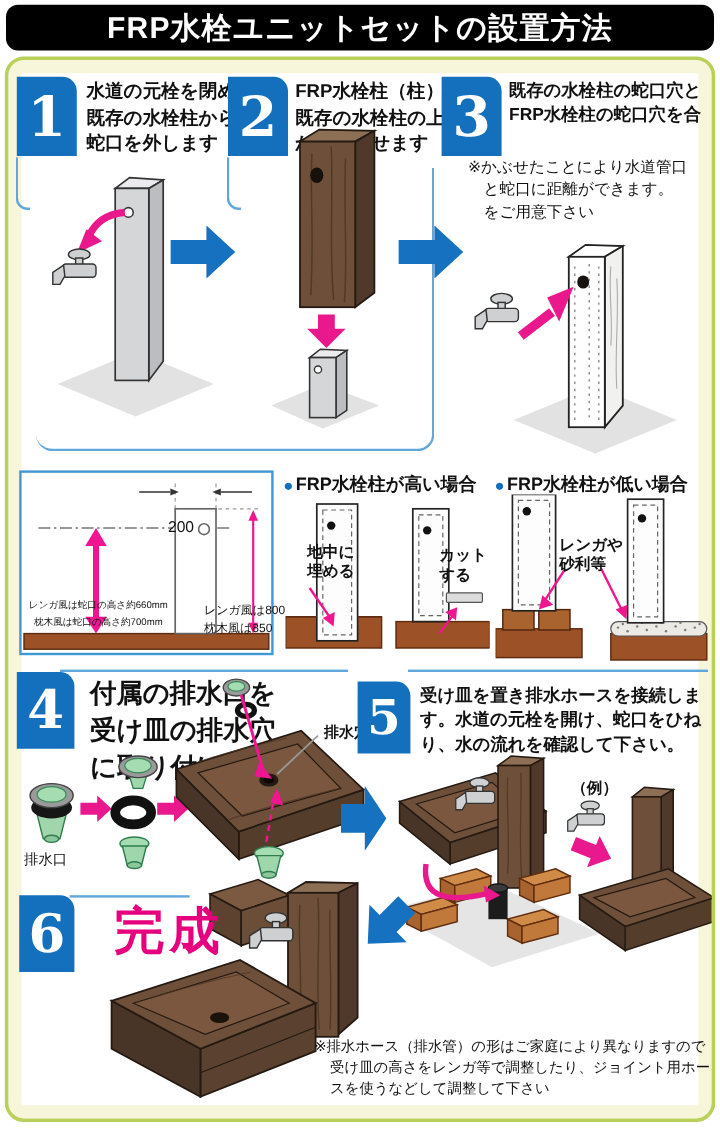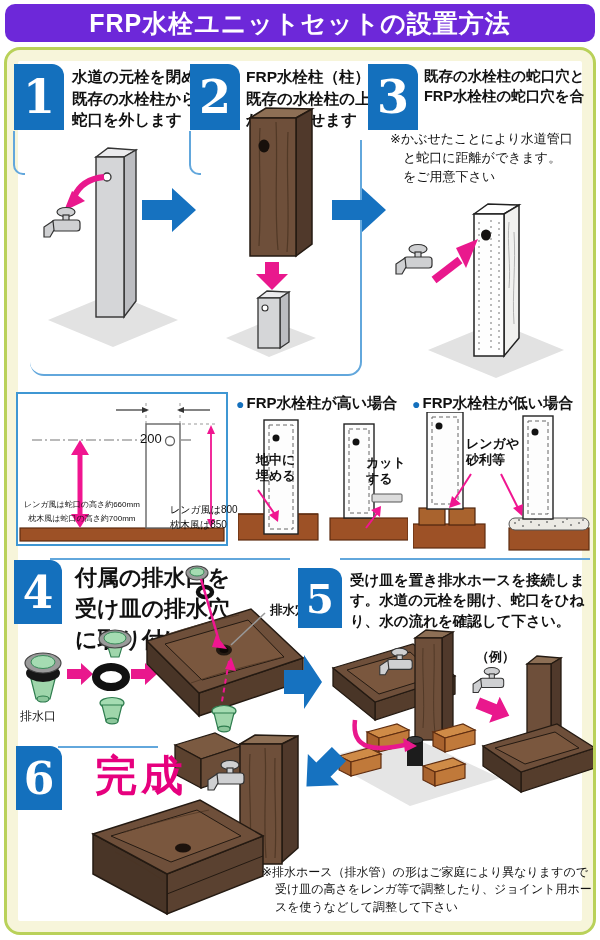--- a/index.html
+++ b/index.html
@@ -6,21 +6,21 @@
   body{
     width:600px;height:940px;position:relative;overflow:hidden;
     background:#ffffff;
     font-family:"Liberation Sans","DejaVu Sans",sans-serif;
     color:#111;
   }
   .abs{position:absolute;}
   
   .title-bar{
     left:5px;top:4px;width:590px;height:38px;
-    background:#6d28d9;border-radius:10px;
+    background:#000000;border-radius:10px;
     display:flex;align-items:center;justify-content:center;
   }
   .title-bar div{color:#fff;font-size:25px;font-weight:700;letter-spacing:1px;}
   
   .panel{
     left:4px;top:47px;width:592px;height:888px;box-sizing:border-box;
     background:#ffffff;border:3px solid #b9d159;border-radius:16px;
     box-shadow:inset 0 0 0 11px #f7f5da;
   }
   
@@ -136,21 +136,21 @@
   </g>
 </svg>
 
 <svg class="abs" style="left:332px;top:188px;" width="54" height="44" viewBox="0 0 54 44">
   <use href="#arrow-right-blue"></use>
 </svg>
 
 <div class="abs badge" style="left:368px;top:64px;width:50px;height:66px;font-size:46px;">
   <span>3</span>
 </div>
-<div class="abs step-text" style="left:424px;top:66px;font-size:14.5px;">
+<div class="abs step-text" style="left:424px;top:66px;font-size:14.5px;text-align:center;">
   <div>既存の水栓柱の蛇口穴と</div>
   <div>FRP水栓柱の蛇口穴を合</div>
 </div>
 <div class="abs note-text" style="left:390px;top:130px;font-size:13px;">
   <div>※かぶせたことにより水道管口</div>
   <div class="ind">と蛇口に距離ができます。</div>
   <div class="ind">をご用意下さい</div>
 </div>
 <svg class="abs" style="left:378px;top:192px;" width="205" height="190" viewBox="0 0 205 190">
   <polygon points="50,158 118,130 186,158 118,186" fill="#e2e2e2"></polygon>
@@ -269,21 +269,21 @@
   <g>
     <rect x="110" y="4" width="30" height="103" fill="#fdfdfd" stroke="#222" stroke-width="1.4"></rect>
     <rect x="115" y="9" width="20" height="93" fill="none" stroke="#666" stroke-width="1" stroke-dasharray="4,3"></rect>
     <circle cx="122" cy="20" r="3.5" fill="#111"></circle>
   </g>
   <line x1="58" y1="62" x2="40" y2="90" stroke="#f01590" stroke-width="2"></line>
   <polygon points="36,96 48,92 39,84" fill="#f01590"></polygon>
   <line x1="88" y1="62" x2="106" y2="98" stroke="#f01590" stroke-width="2"></line>
   <polygon points="109,104 110,92 100,96" fill="#f01590"></polygon>
 </svg>
-<div class="abs small-label" style="left:466px;top:436px;">
+<div class="abs small-label" style="left:466px;top:446px;">
   <div>レンガや</div>
   <div>砂利等</div>
 </div>
 
 <div class="abs deco-h" style="left:50px;top:558px;width:240px;"></div>
 <div class="abs deco-h" style="left:340px;top:558px;width:250px;"></div>
 <div class="abs deco-h" style="left:58px;top:746px;width:100px;"></div>
 
 <div class="abs badge" style="left:14px;top:560px;width:48px;height:64px;font-size:44px;">
   <span>4</span>

